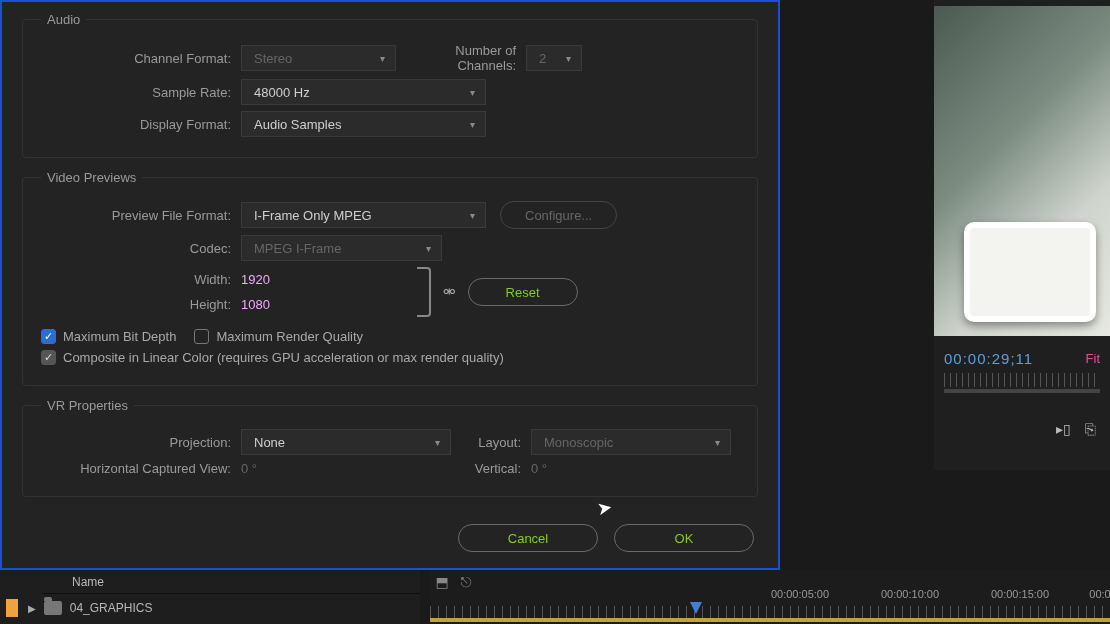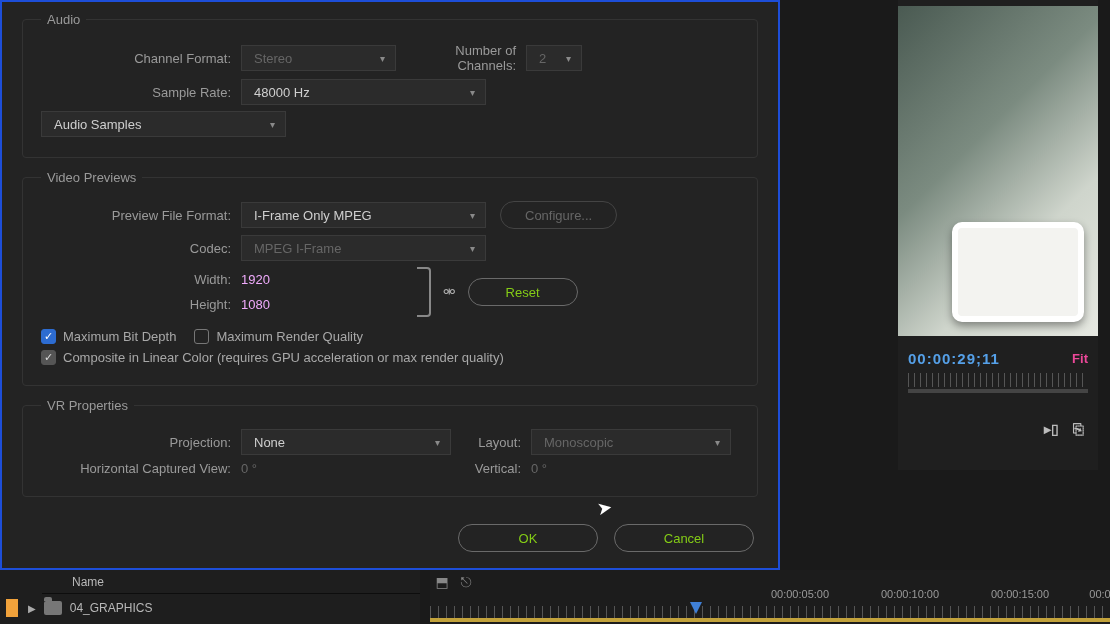--- a/index.html
+++ b/index.html
@@ -193,26 +193,25 @@
   }
   .time-labels span { position:absolute; transform:translateX(-50%); }
   .in-out-bar {
     position:absolute; left:0; right:0; top:48px; height:4px;
     background:#c2a23b;
   }
 
   
   .monitor {
     position: absolute;
-    right: 12px;
+    right: 0;
     top: 0;
-    width: 200px;
+    width: 176px;
     height: 470px;
     background: #1f1f1f;
-    font-weight: bold;
   }
   .monitor .video {
     margin: 6px 0 0 0;
     height: 330px;
     background: linear-gradient(135deg,#4a5a52 0%, #7b8b80 40%, #cfd5cc 70%, #e6e8e1 100%);
     position: relative;
   }
   .monitor .video::after{
     content:""; position:absolute; right:14px; bottom:14px;
     width:120px; height:88px; background:#f3f3f0; border:6px solid #fff;
@@ -258,20 +257,21 @@
 
     <div class="row">
       <div class="label">Sample Rate:</div>
       <div class="select" style="width:245px">
         <span>48000 Hz</span>
         <span class="chev">▾</span>
       </div>
     </div>
 
     <div class="row">
+      <div class="label">Display Format:</div>
       <div class="select" style="width:245px">
         <span>Audio Samples</span>
         <span class="chev">▾</span>
       </div>
     </div>
   </fieldset>
 
   <fieldset class="section">
     <legend>Video Previews</legend>
 
@@ -279,21 +279,21 @@
       <div class="label">Preview File Format:</div>
       <div class="select" style="width:245px">
         <span>I-Frame Only MPEG</span>
         <span class="chev">▾</span>
       </div>
       <button class="pill-btn disabled" style="margin-left:14px;min-width:100px">Configure...</button>
     </div>
 
     <div class="row">
       <div class="label">Codec:</div>
-      <div class="select disabled" style="width:245px">
+      <div class="select disabled" style="width:201px">
         <span>MPEG I-Frame</span>
         <span class="chev">▾</span>
       </div>
     </div>
 
     <div class="row" style="">
       <div style="width:200px"></div>
       <div style="display:flex;align-items:center">
         <div>
           <div class="row" style="margin:2px 0">
@@ -347,22 +347,22 @@
 
     <div class="row">
       <div class="label">Horizontal Captured View:</div>
       <span class="num-disabled" style="width:210px">0 °</span>
       <div class="label" style="width:80px">Vertical:</div>
       <span class="num-disabled">0 °</span>
     </div>
   </fieldset>
 
   <div class="dialog-buttons">
+    <button class="pill-btn">Cancel</button>
     <button class="pill-btn">OK</button>
-    <button class="pill-btn">Cancel</button>
   </div>
 
   <div class="cursor">➤</div>
 </div>
 
 <div class="project-panel">
   <div class="header">
     <div class="col-pad"></div>
     <div class="col-name">Name</div>
   </div>

